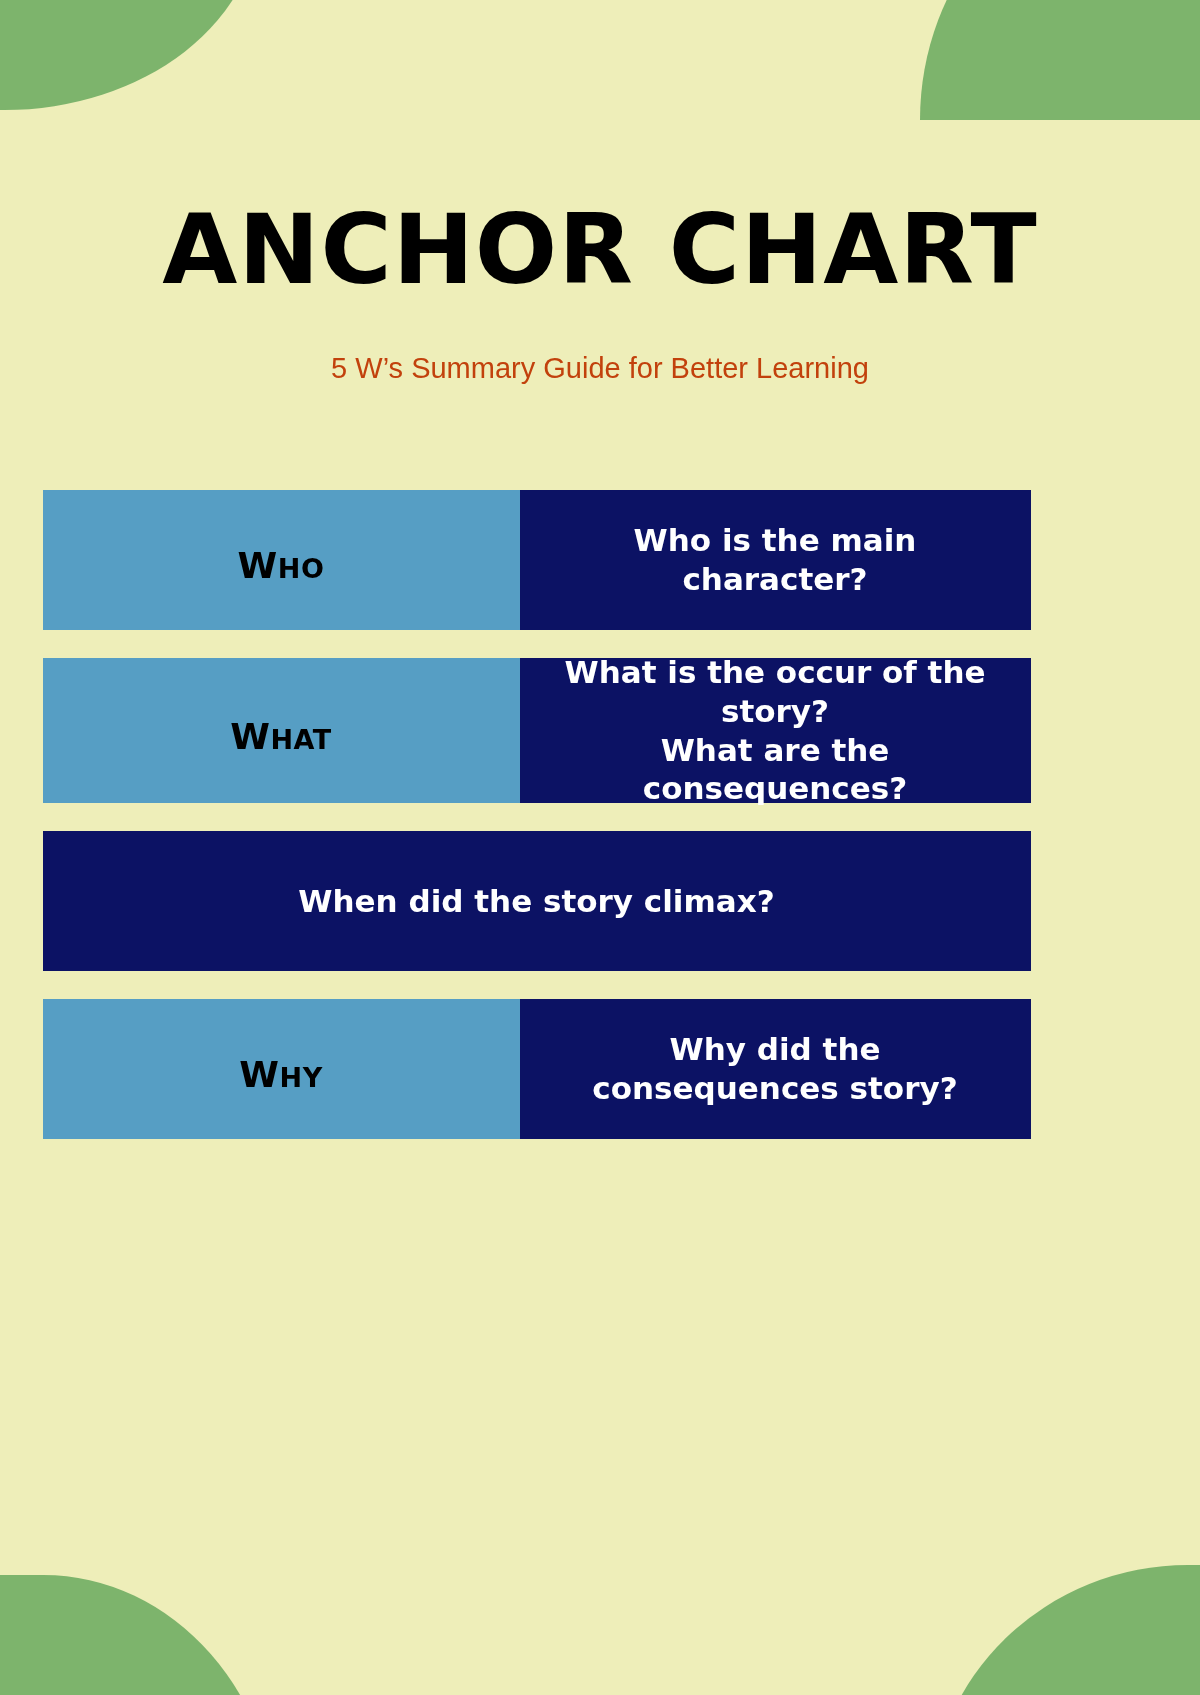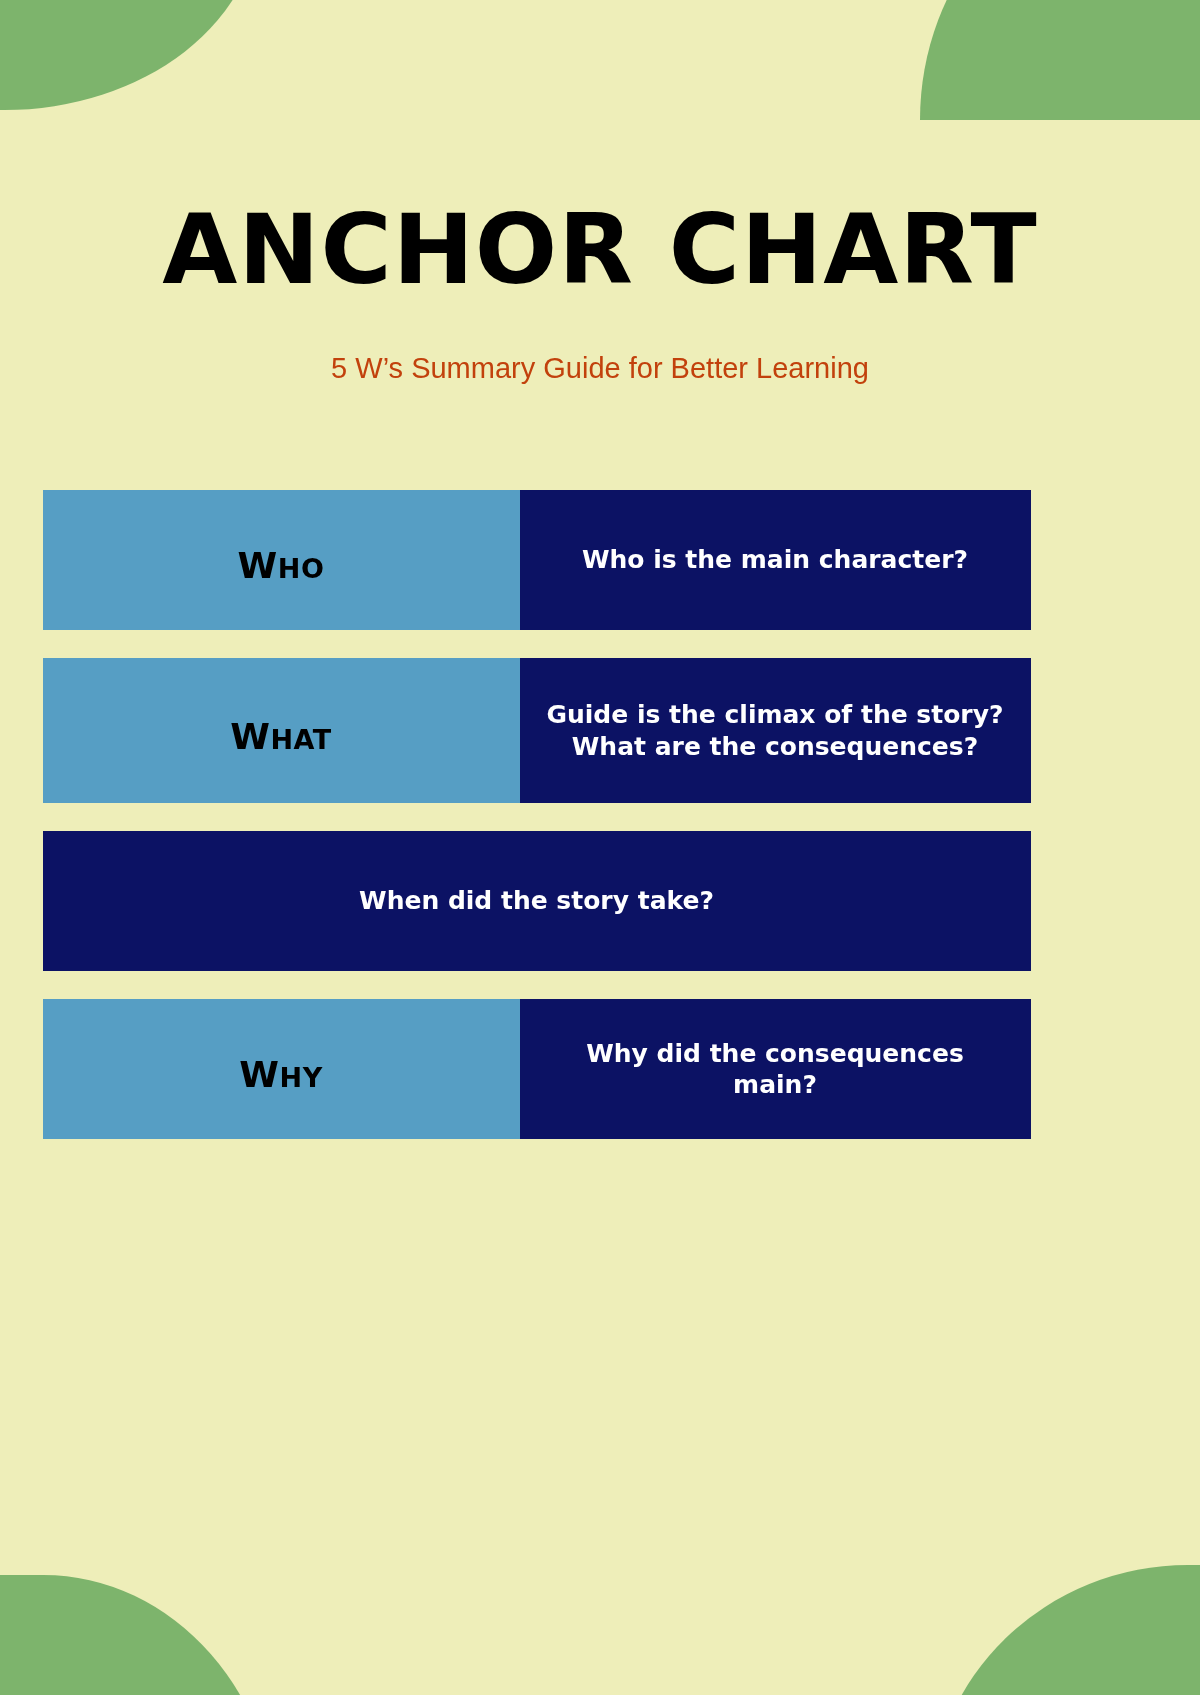--- a/index.html
+++ b/index.html
@@ -116,21 +116,21 @@
     display: flex;
     align-items: center;
     justify-content: center;
     box-sizing: border-box;
     padding: 14px 22px;
   }
   .row-question span {
     font-family: "DejaVu Sans", sans-serif;
     font-weight: 700;
     color: #ffffff;
-    font-size: 25px;
+    font-size: 31px;
     text-align: center;
     line-height: 1.25;
     white-space: pre-line;
   }
 
   .h-normal { height: 140px; }
   .h-tall   { height: 145px; }
 </style>
 </head>
 <body>
@@ -154,35 +154,35 @@
       <div class="row-question">
         <span>Who is the main character?</span>
       </div>
     </div>
 
     <div class="row h-tall">
       <div class="row-label">
         <span>What</span>
       </div>
       <div class="row-question">
-        <span>Guide is the climax of the story?
+        <span>What is the occur of the story?
 What are the consequences?</span>
       </div>
     </div>
 
 
     <div class="row h-normal">
       <div class="row-question">
-        <span>When did the story take?</span>
+        <span>When did the story climax?</span>
       </div>
     </div>
 
     <div class="row h-normal">
       <div class="row-label">
         <span>Why</span>
       </div>
       <div class="row-question">
-        <span>Why did the consequences main?</span>
+        <span>Why did the consequences story?</span>
       </div>
     </div>
 
   </div>
 </div>
 
 </body></html>

